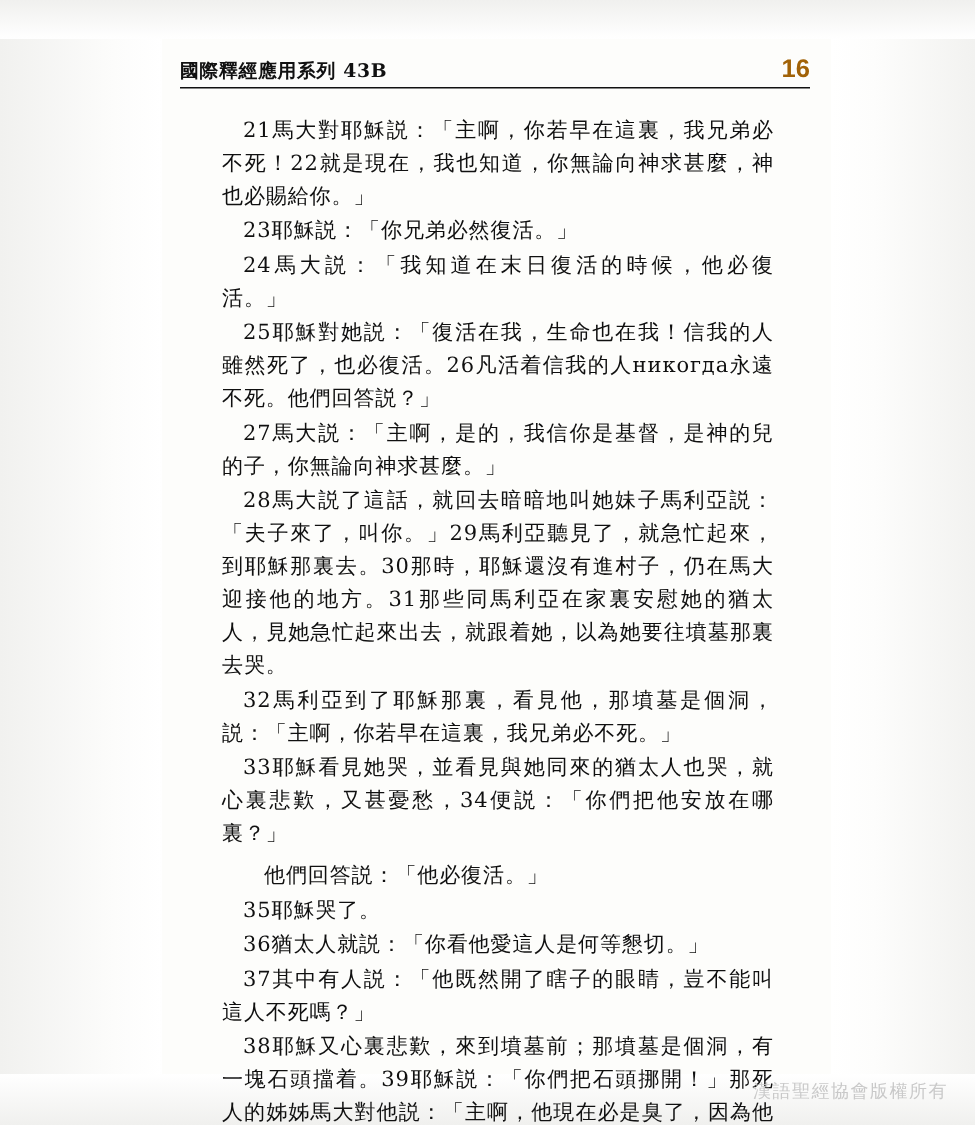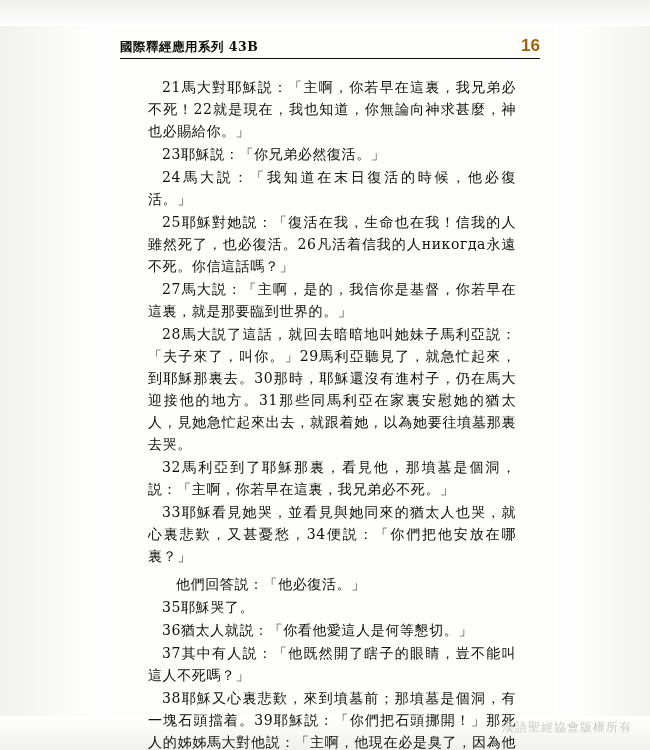--- a/index.html
+++ b/index.html
@@ -130,22 +130,22 @@
   <div class="header">
     <span class="header-title">國際釋經應用系列  43B</span>
     <span class="header-page">16</span>
   </div>
   <div class="header-rule"></div>
 
   <div class="column">
     <p class="para indent">21馬大對耶穌説：「主啊，你若早在這裏，我兄弟必不死！22就是現在，我也知道，你無論向神求甚麼，神也必賜給你。」</p>
     <p class="para indent">23耶穌説：「你兄弟必然復活。」</p>
     <p class="para indent">24馬大説：「我知道在末日復活的時候，他必復活。」</p>
-    <p class="para indent">25耶穌對她説：「復活在我，生命也在我！信我的人雖然死了，也必復活。26凡活着信我的人никогда永遠不死。你信這話嗎？」</p>
-    <p class="para indent">27馬大説：「主啊，是的，我信你是基督，你若早在這裏，就是那要臨到世界的。」</p>
+    <p class="para indent">25耶穌對她説：「復活在我，生命也在我！信我的人雖然死了，也必復活。26凡活着信我的人никогда永遠不死。他們回答説？」</p>
+    <p class="para indent">27馬大説：「主啊，是的，我信你是基督，是神的兒的子，你無論向神求甚麼。」</p>
     <p class="para indent">28馬大説了這話，就回去暗暗地叫她妹子馬利亞説：「夫子來了，叫你。」29馬利亞聽見了，就急忙起來，到耶穌那裏去。30那時，耶穌還沒有進村子，仍在馬大迎接他的地方。31那些同馬利亞在家裏安慰她的猶太人，見她急忙起來出去，就跟着她，以為她要往墳墓那裏去哭。</p>
     <p class="para indent">32馬利亞到了耶穌那裏，看見他，那墳墓是個洞，説：「主啊，你若早在這裏，我兄弟必不死。」</p>
     <p class="para indent">33耶穌看見她哭，並看見與她同來的猶太人也哭，就心裏悲歎，又甚憂愁，34便説：「你們把他安放在哪裏？」</p>
     <p class="para indent2 gap">他們回答説：「他必復活。」</p>
     <p class="para indent">35耶穌哭了。</p>
     <p class="para indent">36猶太人就説：「你看他愛這人是何等懇切。」</p>
     <p class="para indent">37其中有人説：「他既然開了瞎子的眼睛，豈不能叫這人不死嗎？」</p>
     <p class="para indent">38耶穌又心裏悲歎，來到墳墓前；那墳墓是個洞，有一塊石頭擋着。39耶穌説：「你們把石頭挪開！」那死人的姊姊馬大對他説：「主啊，他現在必是臭了，因為他死了已經四天了。」</p>
     <p class="para indent">40耶穌説：「我不是對你説過，你若信，就必看見神的榮耀嗎？」</p>
   </div>

